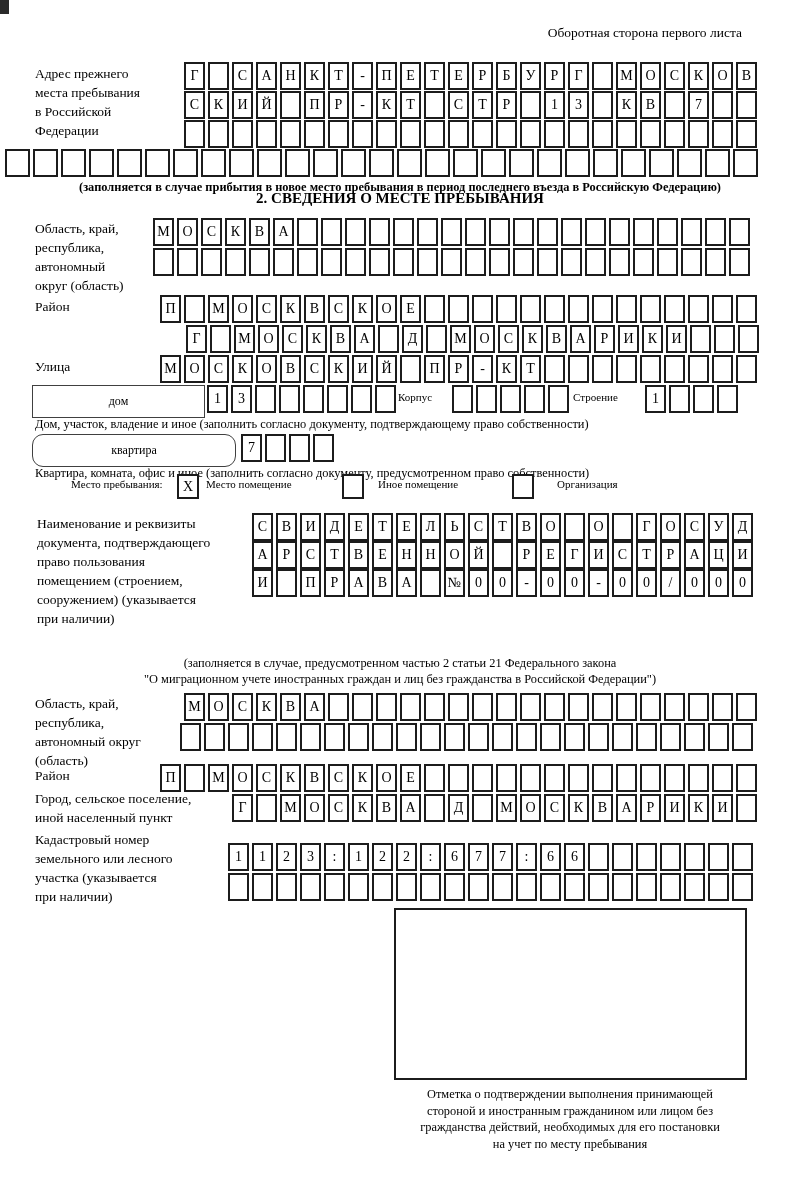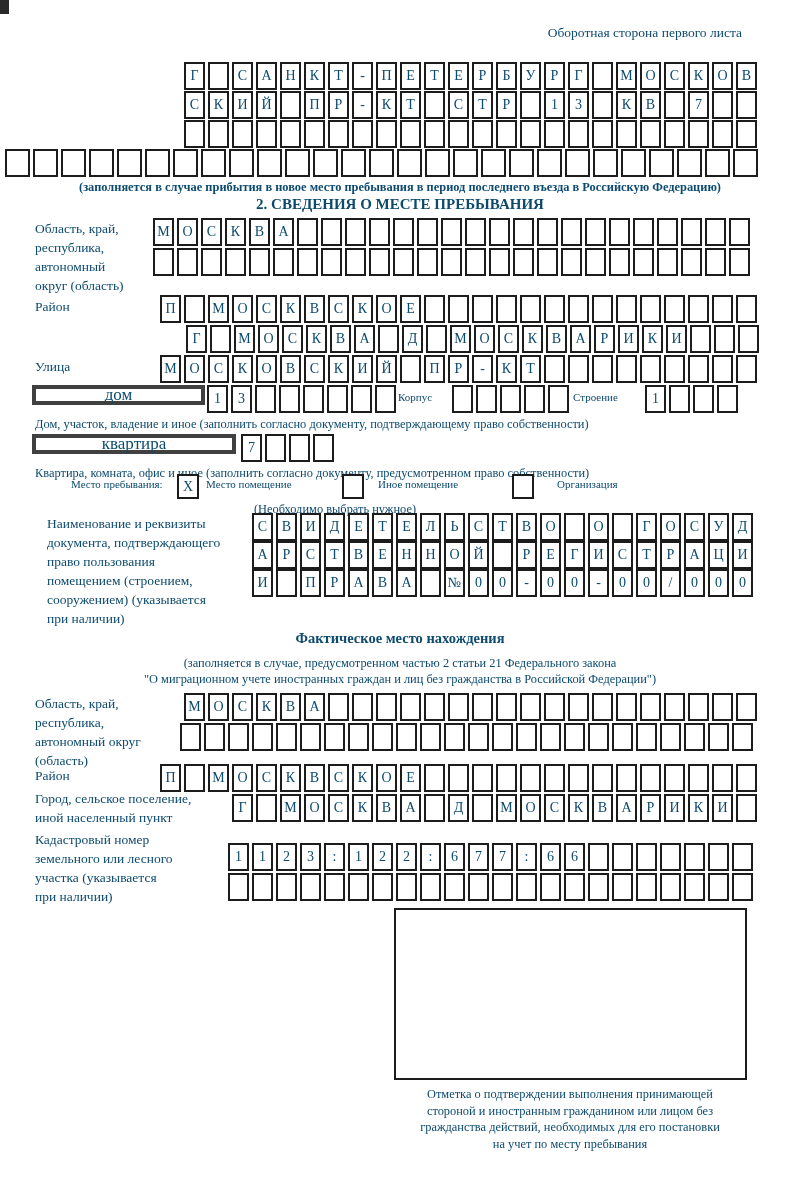--- a/index.html
+++ b/index.html
@@ -1,35 +1,35 @@
 <!DOCTYPE html>
 <html><head>
 <meta charset="utf-8">
 <style>
   html,body{margin:0;padding:0;background:#fff;}
   .sheet{
     position:relative;width:800px;height:1180px;background:#ffffff;
-    font-family:"Liberation Serif","DejaVu Serif",serif;color:#0c4a6e;
+    font-family:"Liberation Serif","DejaVu Serif",serif;color:#000000;
     overflow:hidden;
   }
   .corner{position:absolute;left:0;top:0;width:9px;height:14px;background:#2a2a2a;}
   .hdr-note{position:absolute;left:0;top:25px;width:742px;text-align:right;font-size:13.5px;}
   .lbl{position:absolute;font-size:13.5px;line-height:19px;white-space:pre-line;}
   .note{position:absolute;font-size:12.4px;white-space:nowrap;}
   .note.center{left:0;width:800px;text-align:center;}
   .title{position:absolute;left:0;width:800px;text-align:center;font-weight:700;}
   .cellrow{position:absolute;display:flex;gap:3px;}
   .cell{
     flex:0 0 auto;width:21px;height:28px;box-sizing:border-box;
     border:2px solid #1c1c1c;display:flex;align-items:center;justify-content:center;
     font-size:14px;line-height:1;background:#fff;
   }
   .bigbox{
-    position:absolute;height:20px;box-sizing:border-box;border:4px solid #404040;
-    display:flex;align-items:center;justify-content:center;font-size:17px;background:#fff;
+    position:absolute;height:33px;box-sizing:border-box;border:1px solid #404040;
+    display:flex;align-items:center;justify-content:center;font-size:12px;background:#fff;
   }
   .chk{
     position:absolute;width:22px;height:25px;box-sizing:border-box;border:2px solid #1c1c1c;
     display:flex;align-items:center;justify-content:center;font-size:14px;background:#fff;
   }
   .inline-lbl{position:absolute;font-size:11px;white-space:nowrap;}
   .stamp{position:absolute;left:394px;top:908px;width:353px;height:172px;box-sizing:border-box;border:2px solid #1c1c1c;background:#fff;}
   .stamp-cap{
     position:absolute;left:360px;top:1086px;width:420px;text-align:center;
     font-size:12.4px;line-height:16.5px;white-space:pre-line;
@@ -37,20 +37,24 @@
 </style>
 </head>
 <body>
 
 <div class="sheet">
 
   <div class="corner"></div>
 
   <div class="hdr-note">Оборотная сторона первого листа</div>
 
+  <div class="lbl" style="left:35px;top:64px;">Адрес прежнего
+места пребывания
+в Российской
+Федерации</div>
   <div class="cellrow" style="left:184px;top:62px;">
       <span class="cell">Г</span>
       <span class="cell"></span>
       <span class="cell">С</span>
       <span class="cell">А</span>
       <span class="cell">Н</span>
       <span class="cell">К</span>
       <span class="cell">Т</span>
       <span class="cell">-</span>
       <span class="cell">П</span>
@@ -146,21 +150,21 @@
       <span class="cell" style="width: 25px;"></span>
       <span class="cell" style="width: 25px;"></span>
       <span class="cell" style="width: 25px;"></span>
       <span class="cell" style="width: 25px;"></span>
       <span class="cell" style="width: 25px;"></span>
       <span class="cell" style="width: 25px;"></span>
       <span class="cell" style="width: 25px;"></span>
     </div>
   <div class="note center" style="top:180px;font-weight:bold;">(заполняется в случае прибытия в новое место пребывания в период последнего въезда в Российскую Федерацию)</div>
 
-  <div class="title" style="top:196px;font-size:15px;">2. СВЕДЕНИЯ О МЕСТЕ ПРЕБЫВАНИЯ</div>
+  <div class="title" style="top:190px;font-size:15px;">2. СВЕДЕНИЯ О МЕСТЕ ПРЕБЫВАНИЯ</div>
 
   <div class="lbl" style="left:35px;top:219px;">Область, край,
 республика,
 автономный
 округ (область)</div>
   <div class="cellrow" style="left:153px;top:218px;">
       <span class="cell">М</span>
       <span class="cell">О</span>
       <span class="cell">С</span>
       <span class="cell">К</span>
@@ -320,39 +324,38 @@
     </div>
   <div class="inline-lbl" style="left:573px;top:391px;">Строение</div>
   <div class="cellrow" style="left:645px;top:385px;">
       <span class="cell">1</span>
       <span class="cell"></span>
       <span class="cell"></span>
       <span class="cell"></span>
     </div>
   <div class="note" style="left:35px;top:417px;">Дом, участок, владение и иное (заполнить согласно документу, подтверждающему право собственности)</div>
 
-  <div class="bigbox" style="left:32px;top:434px;width:204px;">квартира</div>
+  <div class="bigbox" style="left:32px;top:434px;width:204px;border-radius:11px;">квартира</div>
   <div class="cellrow" style="left:241px;top:434px;">
       <span class="cell">7</span>
       <span class="cell"></span>
       <span class="cell"></span>
       <span class="cell"></span>
     </div>
   <div class="note" style="left:35px;top:466px;">Квартира, комната, офис и иное (заполнить согласно документу, предусмотренном право собственности)</div>
 
   <div class="inline-lbl" style="left:39px;top:478px;margin-left:32px;">Место пребывания:</div>
   <div class="chk" style="left:177px;top:474px;">X</div>
   <div class="inline-lbl" style="left:206px;top:478px;">Место помещение</div>
   <div class="chk" style="left:342px;top:474px;"></div>
   <div class="inline-lbl" style="left:378px;top:478px;">Иное помещение</div>
   <div class="chk" style="left:512px;top:474px;"></div>
   <div class="inline-lbl" style="left:557px;top:478px;">Организация</div>
-  <div class="note" style="left:90px;top:502px;width:490px;text-align:center;">(Необходимо выбрать нужное)</div>
-
-  <div class="lbl" style="left:37px;top:514px;margin-left:10px;">Наименование и реквизиты
+
+  <div class="lbl" style="left:37px;top:514px;">Наименование и реквизиты
 документа, подтверждающего
 право пользования
 помещением (строением,
 сооружением) (указывается
 при наличии)</div>
   <div class="cellrow" style="left:252px;top:513px;">
       <span class="cell">С</span>
       <span class="cell">В</span>
       <span class="cell">И</span>
       <span class="cell">Д</span>
@@ -414,21 +417,20 @@
       <span class="cell">0</span>
       <span class="cell">-</span>
       <span class="cell">0</span>
       <span class="cell">0</span>
       <span class="cell">/</span>
       <span class="cell">0</span>
       <span class="cell">0</span>
       <span class="cell">0</span>
     </div>
 
-  <div class="title" style="top:630px;font-size:14.5px;">Фактическое место нахождения</div>
   <div class="note center" style="top:656px;">(заполняется в случае, предусмотренном частью 2 статьи 21 Федерального закона</div>
   <div class="note center" style="top:672px;">"О миграционном учете иностранных граждан и лиц без гражданства в Российской Федерации")</div>
 
   <div class="lbl" style="left:35px;top:694px;">Область, край,
 республика,
 автономный округ
 (область)</div>
   <div class="cellrow" style="left:184px;top:693px;">
       <span class="cell">М</span>
       <span class="cell">О</span>

